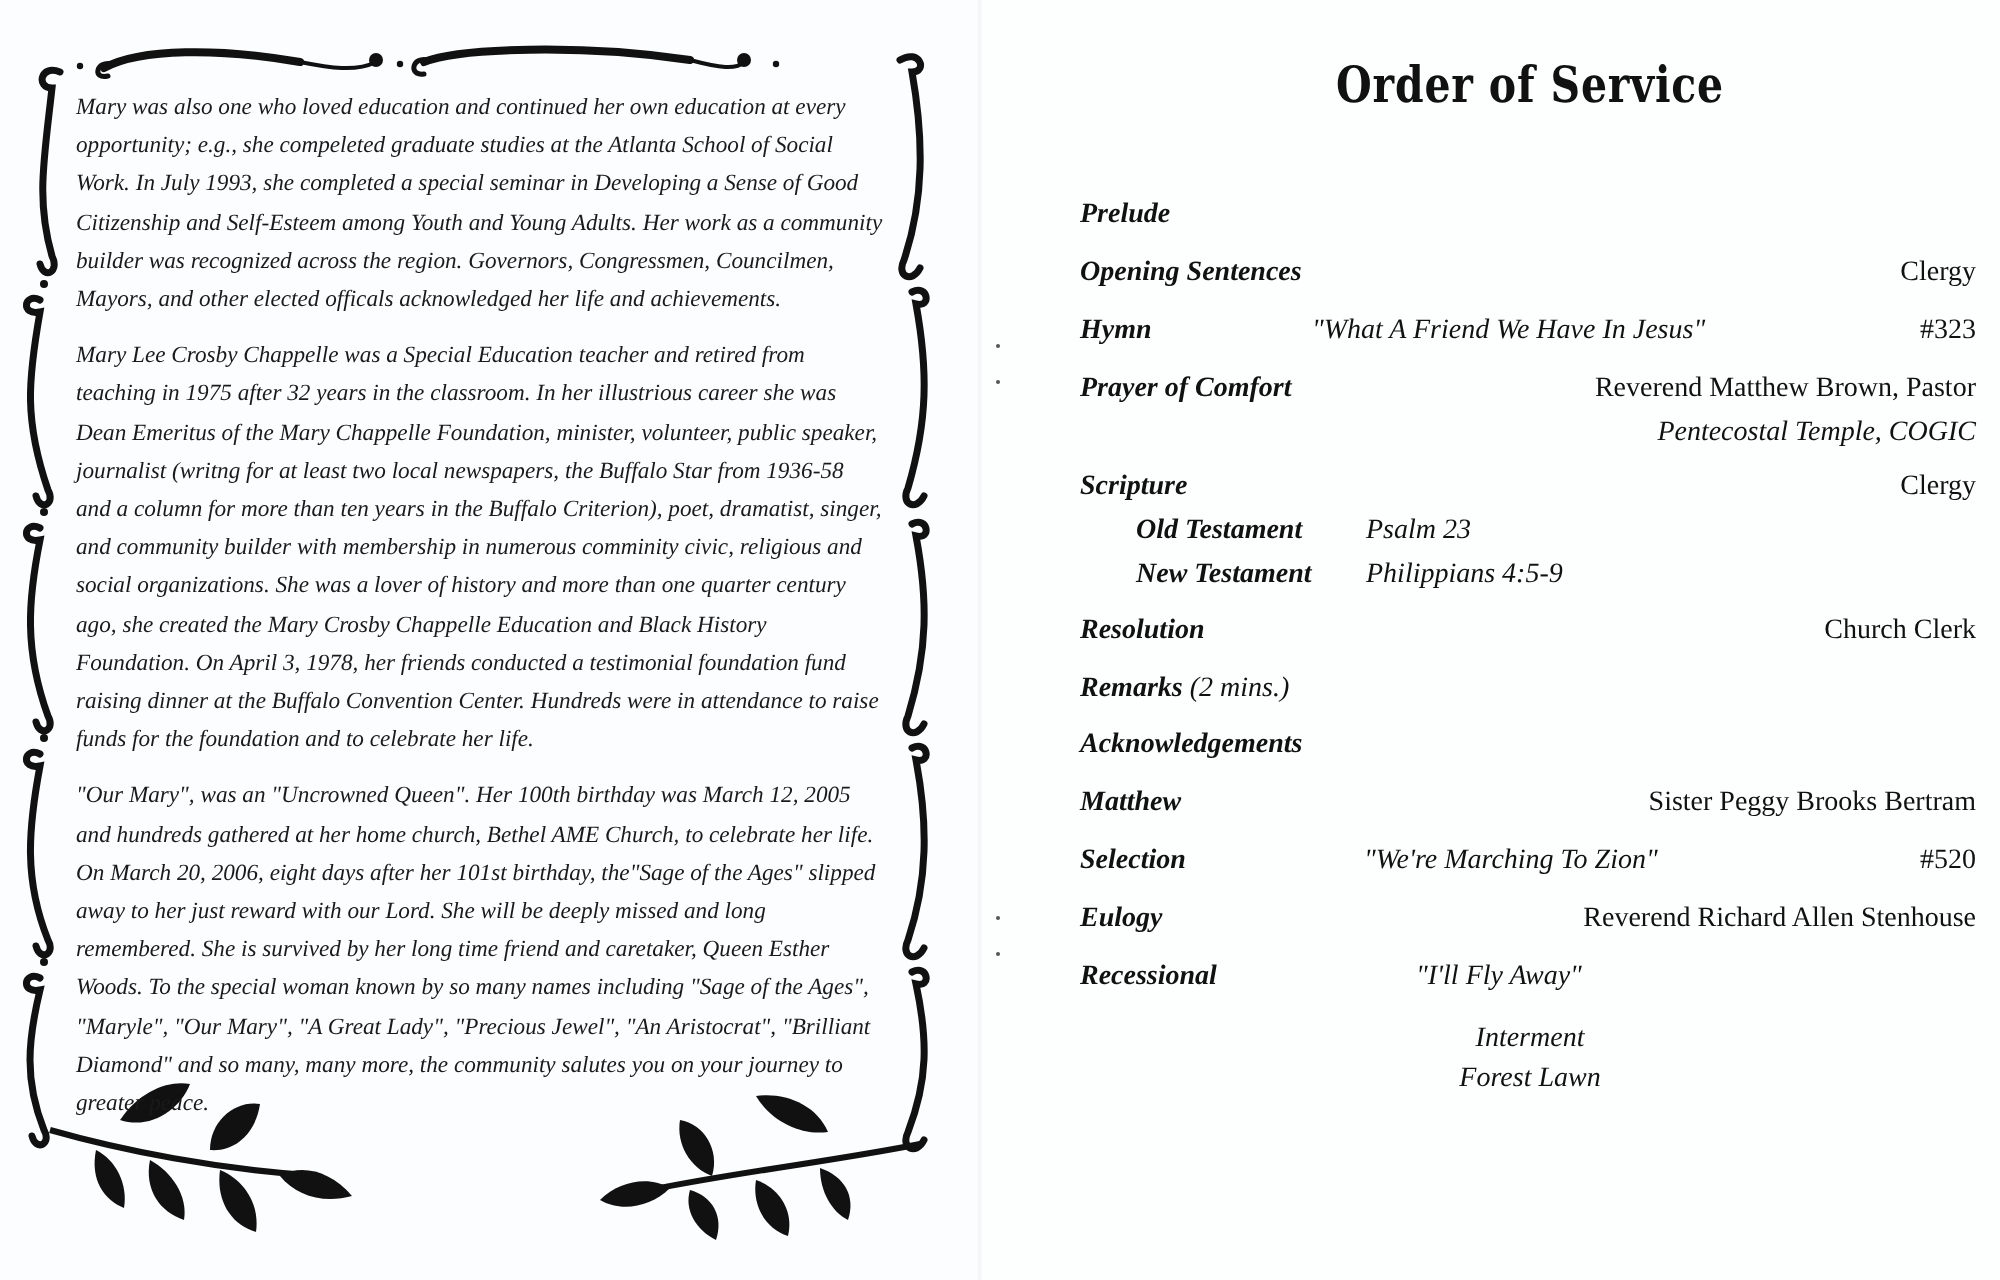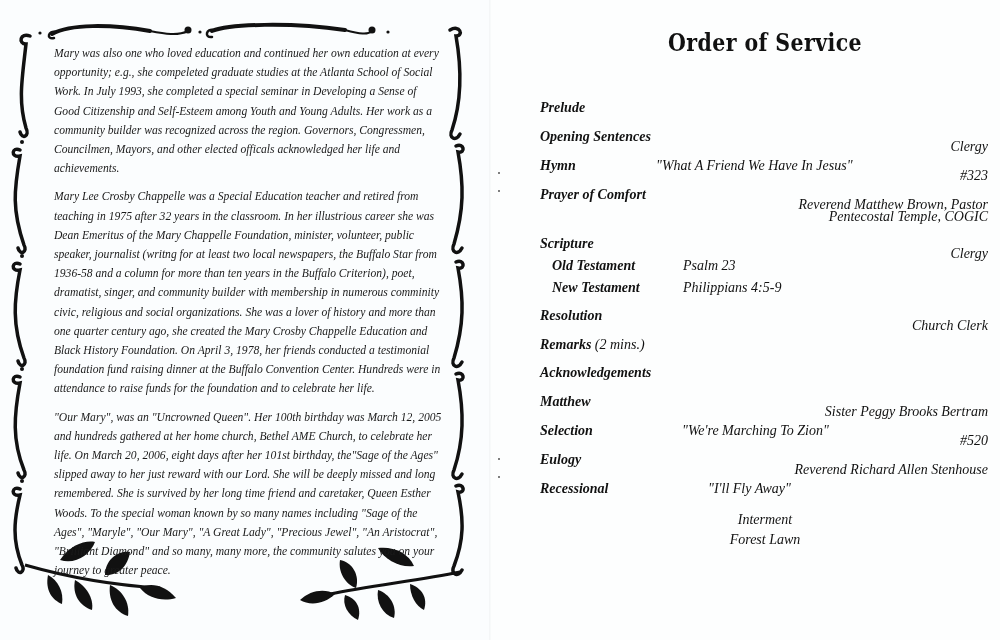--- a/index.html
+++ b/index.html
@@ -21,21 +21,21 @@
     .fold-shadow {
       position: absolute; left: 489px; top: 0; width: 2px; height: 640px;
       background: linear-gradient(90deg, #f2f4f5, #fafcfc);
     }
     .border-svg { position: absolute; left: 0; top: 0; width: 490px; height: 640px; pointer-events: none; }
     .left-text {
       position: absolute; left: 38px; top: 44px; width: 404px;
       font-style: italic; font-size: 11.6px; line-height: 19.2px;
       color: #1a1a1a;
     }
-    .left-text p { margin: 0 0 9px 16px; }
+    .left-text p { margin: 0 0 9px 0; }
 
     .oos-title {
       position: absolute; left: 540px; width: 450px; top: 28px;
       text-align: center;
       font-family: "DejaVu Serif", serif;
       font-size: 25px; letter-spacing: 0.5px;
       font-weight: bold;
       transform: scaleX(0.82);
     }
     .row {
@@ -44,26 +44,26 @@
     }
     .row .lbl {
       position: absolute; left: 0; top: 0;
       font-weight: bold; font-style: italic;
     }
     .row .lbl .sub { font-weight: normal; }
     .row .mid {
       position: absolute; top: 0; font-style: italic;
     }
     .row .rt {
-      position: absolute; right: 0; top: 10px; font-style: italic; text-align: center;
+      position: absolute; right: 0; top: 0; text-align: center;
     }
     .row .rt2 {
       position: absolute; right: 0; top: 22px; font-style: italic; text-align: left;
     }
-    .subrow .lbl { left: 12px; font-style: italic; }
+    .subrow .lbl { left: 28px; font-style: italic; }
     .interment {
       position: absolute; left: 640px; width: 250px; top: 510px;
       text-align: center; font-size: 14px; font-style: italic; line-height: 20px;
     }
     .interment .h { font-weight: normal; }
     .dot { position: absolute; width: 2px; height: 2px; background: #555; border-radius: 1px; }
   </style>
 </head>
 <body>
 

